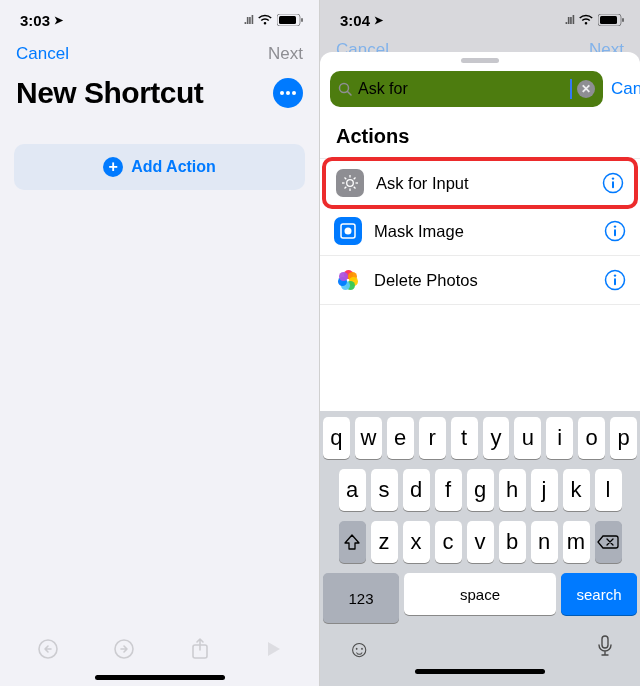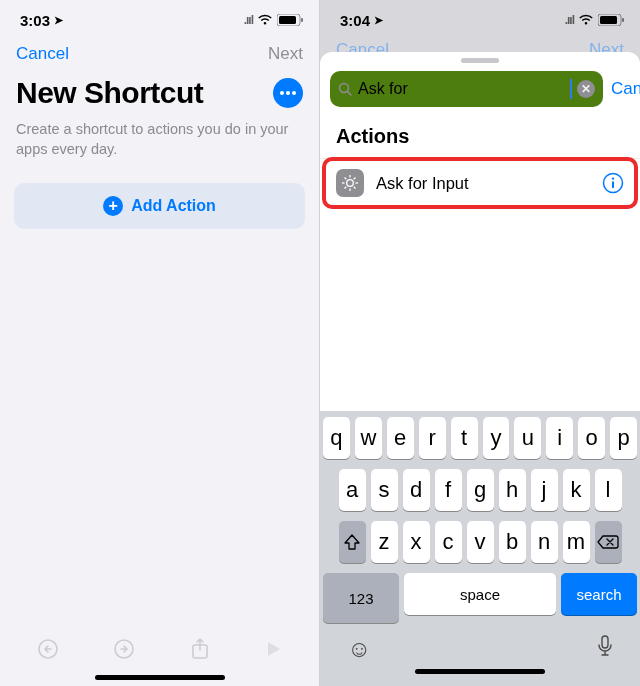--- a/index.html
+++ b/index.html
@@ -110,21 +110,20 @@
 
   <div class="title-row">
     <h1 class="title">New Shortcut</h1>
     <div class="more-btn">
       <span></span>
         <span></span>
         <span></span>
     </div>
   </div>
 
-  <p class="subtitle">Create a shortcut to actions you do in your apps every day.</p>
 
   <div class="add-action">
     <div class="plus-circ">+</div>
     <span>Add Action</span>
   </div>
 
   <div class="bottom-left">
     <div class="toolbar">
       <span><svg width="22" height="22" viewBox="0 0 22 22">
             <circle cx="11" cy="11" r="9" fill="none" stroke="#aeaeb2" stroke-width="1.6"></circle>
@@ -210,21 +209,58 @@
       <span class="act-label">Ask for Input</span>
       <span class="info-icon">
         <svg width="22" height="22" viewBox="0 0 22 22">
             <circle cx="11" cy="11" r="9.5" fill="none" stroke="#007aff" stroke-width="1.5"></circle>
             <circle cx="11" cy="6.6" r="1.2" fill="#007aff"></circle>
             <rect x="10" y="9.2" width="2" height="7" rx="1" fill="#007aff"></rect>
           </svg>
       </span>
     </div>
 
-
+    <div class="act-row">
+      <div class="act-icon ic-mask">
+        <svg width="18" height="18" viewBox="0 0 18 18">
+            <rect x="2" y="2" width="14" height="14" rx="2" fill="none" stroke="#fff" stroke-width="1.5"></rect>
+            <circle cx="9" cy="9" r="3.5" fill="#fff"></circle>
+          </svg>
+      </div>
+      <span class="act-label">Mask Image</span>
+      <span class="info-icon">
+        <svg width="22" height="22" viewBox="0 0 22 22">
+            <circle cx="11" cy="11" r="9.5" fill="none" stroke="#007aff" stroke-width="1.5"></circle>
+            <circle cx="11" cy="6.6" r="1.2" fill="#007aff"></circle>
+            <rect x="10" y="9.2" width="2" height="7" rx="1" fill="#007aff"></rect>
+          </svg>
+      </span>
+    </div>
+
+    <div class="act-row">
+      <div class="act-icon ic-photos">
+        <div class="photos-flower">
+          <div class="petal" style="background:#ff2d55;top:0;left:5.5px;"></div>
+          <div class="petal" style="background:#ff9500;top:2px;left:10px;"></div>
+          <div class="petal" style="background:#ffcc00;top:7px;left:11px;"></div>
+          <div class="petal" style="background:#34c759;top:11px;left:8px;"></div>
+          <div class="petal" style="background:#5ac8fa;top:11px;left:3px;"></div>
+          <div class="petal" style="background:#007aff;top:7px;left:0;"></div>
+          <div class="petal" style="background:#af52de;top:2px;left:1px;"></div>
+        </div>
+      </div>
+      <span class="act-label">Delete Photos</span>
+      <span class="info-icon">
+        <svg width="22" height="22" viewBox="0 0 22 22">
+            <circle cx="11" cy="11" r="9.5" fill="none" stroke="#007aff" stroke-width="1.5"></circle>
+            <circle cx="11" cy="6.6" r="1.2" fill="#007aff"></circle>
+            <rect x="10" y="9.2" width="2" height="7" rx="1" fill="#007aff"></rect>
+          </svg>
+      </span>
+    </div>
 
     <div class="kb">
       <div class="kb-row kb-row1" id="kb-row1">
           <div class="key">q</div>
           <div class="key">w</div>
           <div class="key">e</div>
           <div class="key">r</div>
           <div class="key">t</div>
           <div class="key">y</div>
           <div class="key">u</div>

